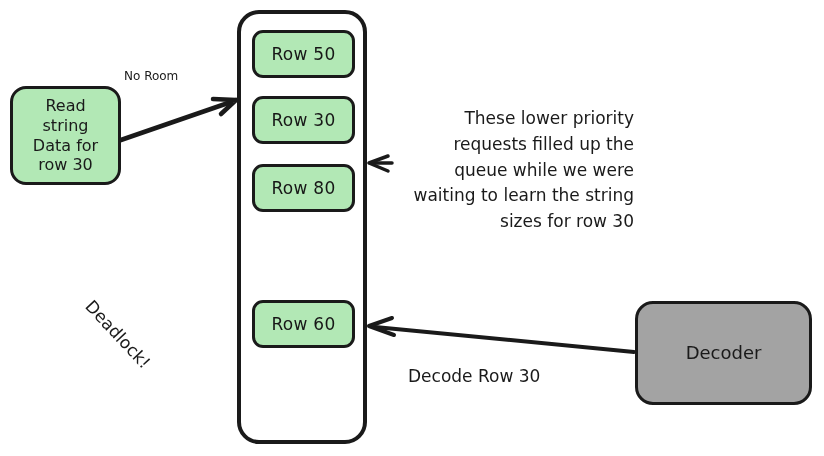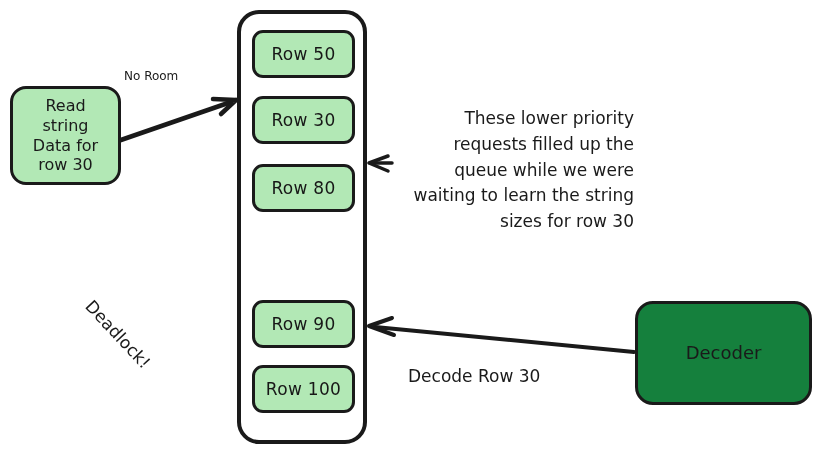--- a/index.html
+++ b/index.html
@@ -70,21 +70,21 @@
     background: #b2e8b5;
     font-size: 16px;
     padding: 4px 6px;
     border-radius: 16px;
   }
   #decoder-box {
     left: 635px;
     top: 301px;
     width: 177px;
     height: 104px;
-    background: #15803d;
+    background: #a3a3a3;
     font-size: 18px;
     border-radius: 18px;
   }
   .hand-label {
     position: absolute;
     color: #1a1a1a;
     white-space: pre;
   }
   #no-room-label {
     left: 124px;
@@ -134,22 +134,21 @@
       <path d="M634,352 L375,327" fill="none" stroke="#1a1a1a" stroke-width="4" stroke-linecap="round"></path>
       <path d="M369,326 L392,318 M369,326 L394,335" fill="none" stroke="#1a1a1a" stroke-width="4" stroke-linecap="round" stroke-linejoin="round"></path>
     </g>
   </svg>
 
   <div class="node" id="queue-container"></div>
 
   <div class="row-box" style="top:30px">Row 50</div>
   <div class="row-box" style="top:96px">Row 30</div>
   <div class="row-box" style="top:164px">Row 80</div>
-  <div class="row-box" style="top:300px">Row 90</div>
-  <div class="row-box" style="top:365px">Row 100</div>
+  <div class="row-box" style="top:300px">Row 60</div>
 
   <div class="node" id="read-box">
     <span style="white-space:pre-line">Read
 string
 Data for
 row 30</span>
   </div>
 
   <div class="node" id="decoder-box">
     <span>Decoder</span>

